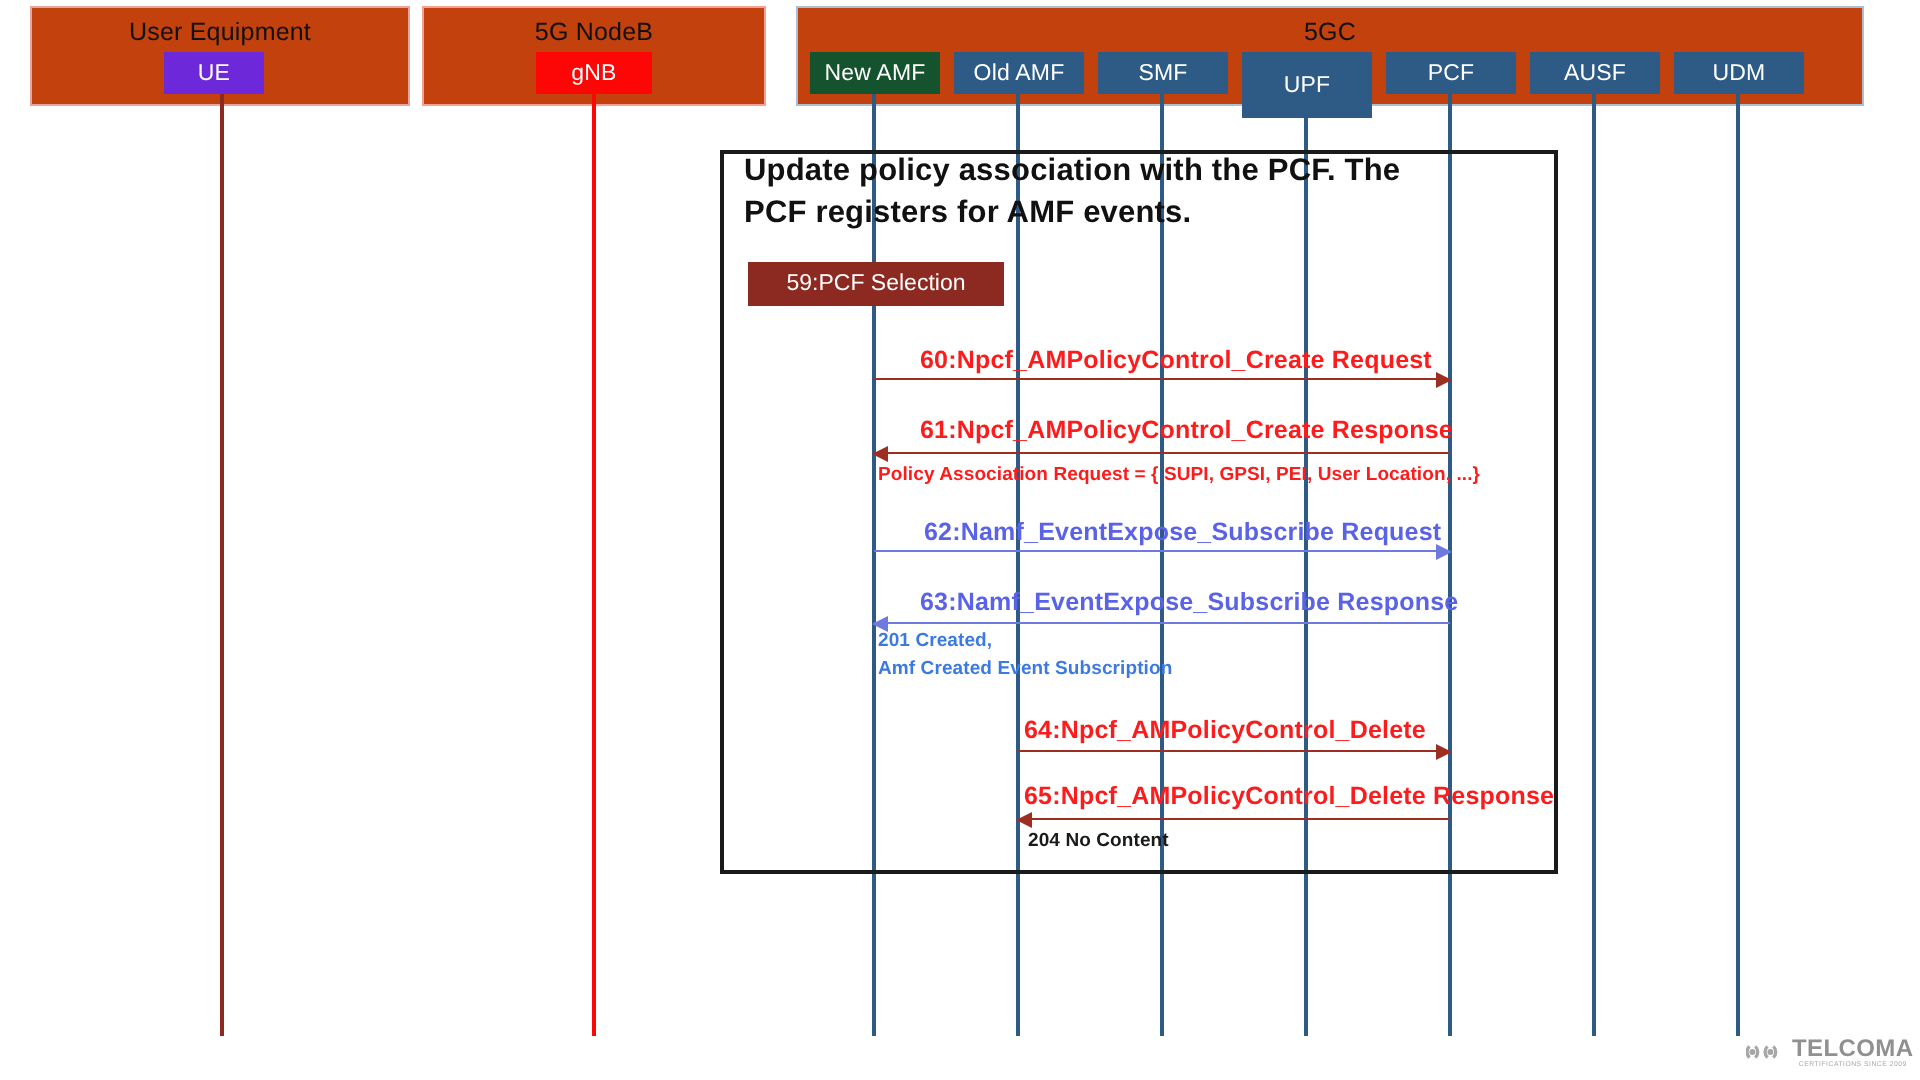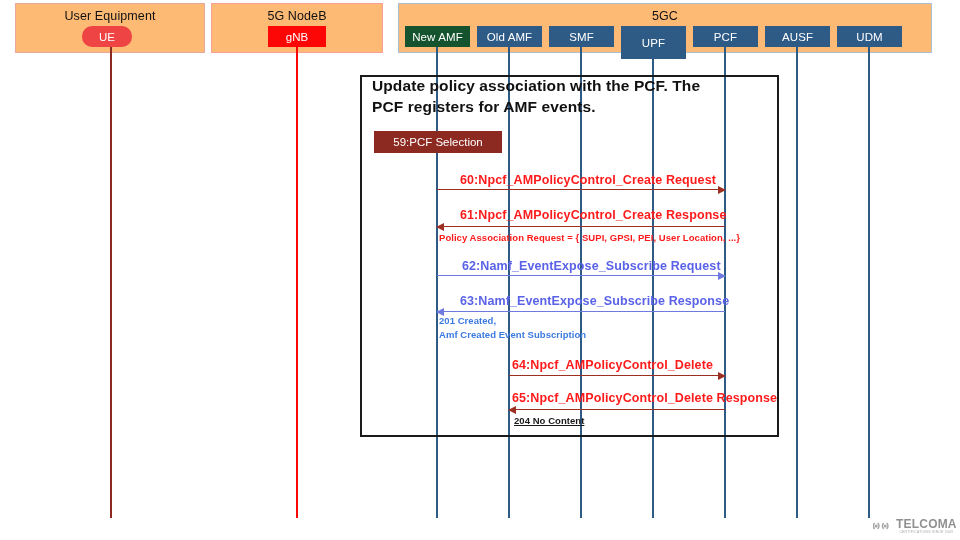--- a/index.html
+++ b/index.html
@@ -13,21 +13,21 @@
     position: relative;
     overflow: hidden;
     font-family: "Liberation Sans", sans-serif;
     color: #1a1a1a;
   }
 
   
   .group-box {
     position: absolute;
     box-sizing: border-box;
-    background: #fdba74;
+    background: #c2410c;
   }
   .group-title {
     position: absolute;
     left: 0;
     right: 0;
     text-align: center;
     font-size: 12.5px;
     color: #111111;
     letter-spacing: .1px;
   }
@@ -159,21 +159,21 @@
     <div class="lifeline" style="left: 436px; top: 47px; height: 471px; background: rgb(46, 91, 134);"></div>
     <div class="lifeline" style="left: 508px; top: 47px; height: 471px; background: rgb(46, 91, 134);"></div>
     <div class="lifeline" style="left: 580px; top: 47px; height: 471px; background: rgb(46, 91, 134);"></div>
     <div class="lifeline" style="left: 652px; top: 47px; height: 471px; background: rgb(46, 91, 134);"></div>
     <div class="lifeline" style="left: 724px; top: 47px; height: 471px; background: rgb(46, 91, 134);"></div>
     <div class="lifeline" style="left: 796px; top: 47px; height: 471px; background: rgb(46, 91, 134);"></div>
     <div class="lifeline" style="left: 868px; top: 47px; height: 471px; background: rgb(46, 91, 134);"></div>
   </div>
 
 <div id="actors-layer">
-    <div class="actor" style="left: 82px; top: 26px; width: 50px; height: 21px; background: #ef4444; border-radius: 10px;">UE</div>
+    <div class="actor" style="left: 82px; top: 26px; width: 50px; height: 21px; background: #6d28d9;">UE</div>
     <div class="actor" style="left: 268px; top: 26px; width: 58px; height: 21px; background: rgb(253, 6, 6);">gNB</div>
     <div class="actor" style="left: 405px; top: 26px; width: 65px; height: 21px; background: #14532d;">New AMF</div>
     <div class="actor" style="left: 477px; top: 26px; width: 65px; height: 21px; background: rgb(46, 91, 134);">Old AMF</div>
     <div class="actor" style="left: 549px; top: 26px; width: 65px; height: 21px; background: rgb(46, 91, 134);">SMF</div>
     <div class="actor" style="left: 621px; top: 26px; width: 65px; height: 33px; background: rgb(46, 91, 134);">UPF</div>
     <div class="actor" style="left: 693px; top: 26px; width: 65px; height: 21px; background: rgb(46, 91, 134);">PCF</div>
     <div class="actor" style="left: 765px; top: 26px; width: 65px; height: 21px; background: rgb(46, 91, 134);">AUSF</div>
     <div class="actor" style="left: 837px; top: 26px; width: 65px; height: 21px; background: rgb(46, 91, 134);">UDM</div>
   </div>
 
@@ -197,21 +197,21 @@
     <div class="arrow-head" style="left: 436px; top: 307.5px; border-right: 8px solid rgb(111, 122, 224);"></div>
     <div class="msg-label" style="left: 460px; top: 294px; color: rgb(90, 99, 232);">63:Namf_EventExpose_Subscribe Response</div>
     <div class="msg-sub" style="left: 439px; top: 314px; color: rgb(59, 122, 224); white-space: pre;">201 Created,
 Amf Created Event Subscription</div>
     <div class="arrow-line" style="left: 509px; top: 375px; width: 216px; border-top-color: rgb(156, 47, 34);"></div>
     <div class="arrow-head" style="left: 718px; top: 371.5px; border-left: 8px solid rgb(156, 47, 34);"></div>
     <div class="msg-label" style="left: 512px; top: 358px; color: rgb(253, 27, 27);">64:Npcf_AMPolicyControl_Delete</div>
     <div class="arrow-line" style="left: 509px; top: 409px; width: 216px; border-top-color: rgb(156, 47, 34);"></div>
     <div class="arrow-head" style="left: 508px; top: 405.5px; border-right: 8px solid rgb(156, 47, 34);"></div>
     <div class="msg-label" style="left: 512px; top: 391px; color: rgb(253, 27, 27);">65:Npcf_AMPolicyControl_Delete Response</div>
-    <div class="msg-sub" style="left: 514px; top: 414px; color: rgb(26, 26, 26); white-space: pre; text-decoration: underline;">204 No Content</div>
+    <div class="msg-sub" style="left: 514px; top: 414px; color: rgb(26, 26, 26); white-space: pre;">204 No Content</div>
   </div>
 
 <div class="watermark" id="watermark" style="left: 873px; top: 518px;">
   <span class="wm-waves">
     <svg width="20" height="10" viewBox="0 0 20 10" aria-hidden="true">
       <g fill="#8a8a8a">
         <circle cx="3.2" cy="5" r="1.5"></circle>
         <path d="M1.2 1.6 A4.6 4.6 0 0 0 1.2 8.4 L2.3 7.2 A3 3 0 0 1 2.3 2.8 Z"></path>
         <path d="M5.2 1.6 A4.6 4.6 0 0 1 5.2 8.4 L4.1 7.2 A3 3 0 0 0 4.1 2.8 Z"></path>
         <circle cx="12.2" cy="5" r="1.5"></circle>

